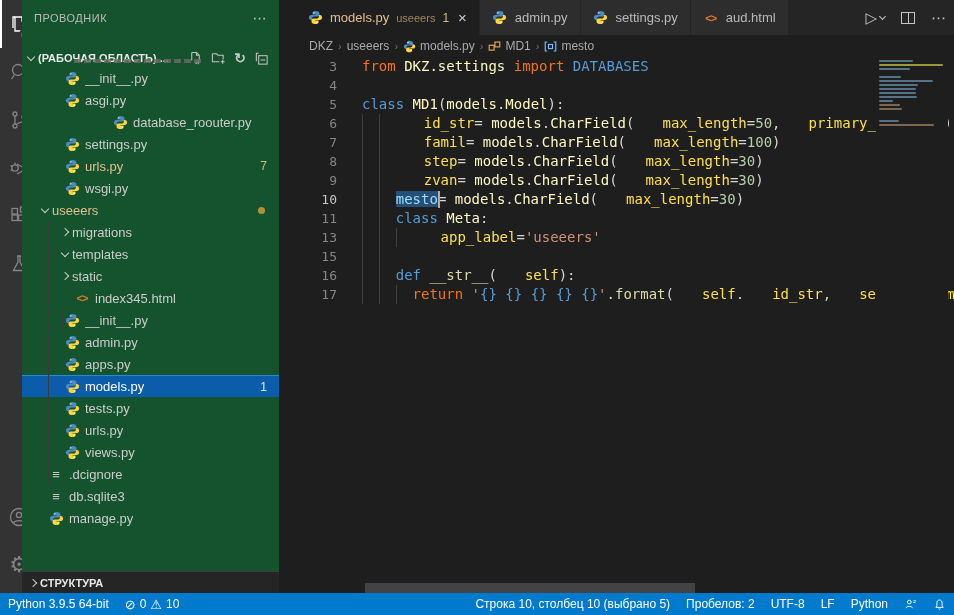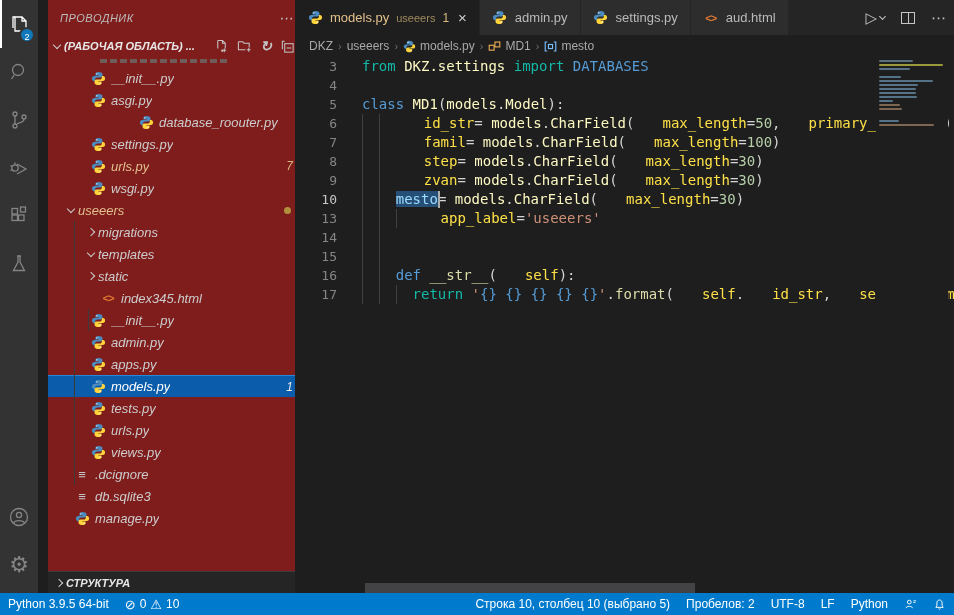--- a/index.html
+++ b/index.html
@@ -11,25 +11,25 @@
   .activitybar { position:absolute; left:0; top:0; width:38px; bottom:22px; background:#333333; }
   .act-item { position:relative; width:38px; height:48px; display:flex; align-items:center; justify-content:center; color:#858585; cursor:pointer; }
   .act-item.active { color:#ffffff; border-left:2px solid #ffffff; }
   .act-item svg { width:24px; height:24px; stroke:currentColor; fill:none; stroke-width:1.3; }
   .act-badge { position:absolute; right:3px; bottom:5px; min-width:16px; height:16px; border-radius:9px;
                background:#1177bb; color:#fff; font-size:9px; line-height:16px; text-align:center; border:2px solid #333333; }
   .act-bottom { position:absolute; bottom:4px; left:0; width:38px; }
   .gear-glyph { font-size:22px; color:#858585; }
 
   
-  .sidebar { position:absolute; left:48px; top:0; width:257px; bottom:22px; background:#7f1d1d; overflow:hidden;font-style:italic; }
+  .sidebar { position:absolute; left:22px; top:0; width:257px; bottom:22px; background:#14532d; overflow:hidden; }
   .sb-title { height:35px; display:flex; align-items:center; padding:0 12px; font-size:11px; color:#bbbbbb; letter-spacing:.5px; }
   .sb-title .grow { flex:1; }
   .sb-more { color:#c5c5c5; font-size:14px; cursor:pointer; }
-  .sb-section { height:22px; display:flex; align-items:center; padding:0 4px 0 4px; font-size:11px; font-weight:bold; color:#e7e7e7; cursor:pointer; }
+  .sb-section { height:22px; display:flex; align-items:center; padding:0 4px 0 4px; font-size:11px; font-weight:bold; color:#e7e7e7; cursor:pointer;margin-top:12px; }
   .sb-section .grow { flex:1; white-space:nowrap; overflow:hidden; }
   .sb-acts { display:flex; gap:8px; align-items:center; padding-right:6px; }
   .sb-acts svg { width:15px; height:15px; stroke:#c5c5c5; fill:none; stroke-width:1.1; }
   .refresh-glyph { font-size:14px; color:#c5c5c5; line-height:1; }
   .chev { display:inline-block; width:6px; height:6px; border-right:1px solid #cccccc; border-bottom:1px solid #cccccc; }
   .chev.down { transform:rotate(45deg); margin:-2px 4px 0 2px; }
   .chev.right { transform:rotate(-45deg); margin:0 4px 0 2px; }
   .tree { position:absolute; top:57px; left:0; right:0; bottom:22px; font-size:13px; }
   .trow { position:relative; height:22px; display:flex; align-items:center; white-space:nowrap; cursor:pointer; color:#cccccc; }
   .trow.selected { background:#0b5cab; border-top:1px solid #2488db; color:#ffffff; }
@@ -74,21 +74,21 @@
   .bc-item .bicon svg { width:13px; height:13px; }
 
   .code { position:absolute; top:57px; left:0; right:0; bottom:10px; overflow:hidden;
           font-family:"DejaVu Sans Mono", monospace; font-size:14px; }
   .cline { height:19px; line-height:19px; display:flex; white-space:pre; }
   .ln { width:42px; text-align:right; color:#858585; flex:none; font-size:13px; }
   .ln.cur { color:#c6c6c6; }
   .ltext { position:relative; padding-left:25px; flex:1; color:#d4d4d4; }
   .iguide { position:absolute; top:0; bottom:0; border-left:1px solid #404040; }
   .cursorbar { position:absolute; top:1px; bottom:1px; border-left:2px solid #aeafad; }
-  .tk-kw { color:#569cd6; } .tk-ctrl { color:#14b8a6; } .tk-type { color:#fef9c3; }
+  .tk-kw { color:#569cd6; } .tk-ctrl { color:#f97316; } .tk-type { color:#fef9c3; }
   .tk-var { color:#fde047;margin-left:28px; } .tk-str { color:#ce9178; } .tk-num { color:#b5cea8; }
   .tk-fn { color:#dcdcaa; } .tk-pl { color:#d4d4d4; }
   .tk-sel { color:#9cdcfe; background:#264f78; }
 
   .minimap { position:absolute; top:57px; right:6px; width:72px; bottom:10px; background:#1e1e1e; padding-top:3px; cursor:pointer; }
   .mm-row { height:2px; margin:0 0 2px 3px; border-radius:1px; }
   .hscroll { position:absolute; bottom:0; left:70px; width:330px; height:10px; background:#434346; cursor:pointer; }
 
   
   .statusbar { position:absolute; left:0; right:0; bottom:0; height:22px; background:#007acc; color:#ffffff;
@@ -488,22 +488,22 @@
 
     <div class="code" id="code">
         <div class="cline"><span class="ln">3</span><span class="ltext"><span class="tk-ctrl">from</span><span class="tk-pl"> </span><span class="tk-type">DKZ.settings</span><span class="tk-pl"> </span><span class="tk-ctrl">import</span><span class="tk-pl"> </span><span class="tk-kw">DATABASES</span></span></div>
         <div class="cline"><span class="ln">4</span><span class="ltext"></span></div>
         <div class="cline"><span class="ln">5</span><span class="ltext"><span class="tk-kw">class</span><span class="tk-pl"> </span><span class="tk-type">MD1</span><span class="tk-pl">(</span><span class="tk-type">models</span><span class="tk-pl">.</span><span class="tk-type">Model</span><span class="tk-pl">):</span></span></div>
         <div class="cline"><span class="ln">6</span><span class="ltext"><span class="iguide" style="left: 25px;"></span><span class="iguide" style="left: 41.86px;"></span><span class="tk-pl">    </span><span class="tk-var">id_str</span><span class="tk-pl">= </span><span class="tk-type">models</span><span class="tk-pl">.</span><span class="tk-type">CharField</span><span class="tk-pl">(</span><span class="tk-var">max_length</span><span class="tk-pl">=</span><span class="tk-num">50</span><span class="tk-pl">,</span><span class="tk-var">primary_key</span><span class="tk-pl">=</span><span class="tk-kw">True</span><span class="tk-pl">)</span></span></div>
         <div class="cline"><span class="ln">7</span><span class="ltext"><span class="iguide" style="left: 25px;"></span><span class="iguide" style="left: 41.86px;"></span><span class="tk-pl">    </span><span class="tk-var">famil</span><span class="tk-pl">= </span><span class="tk-type">models</span><span class="tk-pl">.</span><span class="tk-type">CharField</span><span class="tk-pl">(</span><span class="tk-var">max_length</span><span class="tk-pl">=</span><span class="tk-num">100</span><span class="tk-pl">)</span></span></div>
         <div class="cline"><span class="ln">8</span><span class="ltext"><span class="iguide" style="left: 25px;"></span><span class="iguide" style="left: 41.86px;"></span><span class="tk-pl">    </span><span class="tk-var">step</span><span class="tk-pl">= </span><span class="tk-type">models</span><span class="tk-pl">.</span><span class="tk-type">CharField</span><span class="tk-pl">(</span><span class="tk-var">max_length</span><span class="tk-pl">=</span><span class="tk-num">30</span><span class="tk-pl">)</span></span></div>
         <div class="cline"><span class="ln">9</span><span class="ltext"><span class="iguide" style="left: 25px;"></span><span class="iguide" style="left: 41.86px;"></span><span class="tk-pl">    </span><span class="tk-var">zvan</span><span class="tk-pl">= </span><span class="tk-type">models</span><span class="tk-pl">.</span><span class="tk-type">CharField</span><span class="tk-pl">(</span><span class="tk-var">max_length</span><span class="tk-pl">=</span><span class="tk-num">30</span><span class="tk-pl">)</span></span></div>
         <div class="cline"><span class="ln cur">10</span><span class="ltext"><span class="iguide" style="left: 25px;"></span><span class="iguide" style="left: 41.86px;"></span><span class="tk-pl">    </span><span class="tk-sel">mesto</span><span class="tk-pl">= </span><span class="tk-type">models</span><span class="tk-pl">.</span><span class="tk-type">CharField</span><span class="tk-pl">(</span><span class="tk-var">max_length</span><span class="tk-pl">=</span><span class="tk-num">30</span><span class="tk-pl">)</span><span class="cursorbar" style="left: 100.87px;"></span></span></div>
+        <div class="cline"><span class="ln">11</span><span class="ltext"><span class="iguide" style="left: 25px;"></span><span class="iguide" style="left: 41.86px;"></span><span class="tk-pl">    </span><span class="tk-kw">class</span><span class="tk-pl"> </span><span class="tk-type">Meta</span><span class="tk-pl">:</span></span></div>
         <div class="cline"><span class="ln">13</span><span class="ltext"><span class="iguide" style="left: 25px;"></span><span class="iguide" style="left: 41.86px;"></span><span class="iguide" style="left: 58.72px;"></span><span class="tk-pl">      </span><span class="tk-var">app_label</span><span class="tk-pl">=</span><span class="tk-str">'useeers'</span></span></div>
-        <div class="cline"><span class="ln">14</span><span class="ltext"><span class="iguide" style="left: 25px;"></span><span class="iguide" style="left: 41.86px;"></span></span></div>
         <div class="cline"><span class="ln">15</span><span class="ltext"><span class="iguide" style="left: 25px;"></span><span class="iguide" style="left: 41.86px;"></span></span></div>
         <div class="cline"><span class="ln">16</span><span class="ltext"><span class="iguide" style="left: 25px;"></span><span class="iguide" style="left: 41.86px;"></span><span class="tk-pl">    </span><span class="tk-kw">def</span><span class="tk-pl"> </span><span class="tk-fn">__str__</span><span class="tk-pl">(</span><span class="tk-var">self</span><span class="tk-pl">):</span></span></div>
         <div class="cline"><span class="ln">17</span><span class="ltext"><span class="iguide" style="left: 25px;"></span><span class="iguide" style="left: 41.86px;"></span><span class="iguide" style="left: 58.72px;"></span><span class="tk-pl">      </span><span class="tk-ctrl">return</span><span class="tk-pl"> </span><span class="tk-str">'</span><span class="tk-kw">{}</span><span class="tk-str"> </span><span class="tk-kw">{}</span><span class="tk-str"> </span><span class="tk-kw">{}</span><span class="tk-str"> </span><span class="tk-kw">{}</span><span class="tk-str"> </span><span class="tk-kw">{}</span><span class="tk-str">'</span><span class="tk-pl">.</span><span class="tk-fn">format</span><span class="tk-pl">(</span><span class="tk-var">self</span><span class="tk-pl">.</span><span class="tk-var">id_str</span><span class="tk-pl">,</span><span class="tk-var">self</span><span class="tk-pl">.</span><span class="tk-var">famil</span><span class="tk-pl">,</span><span class="tk-var">s</span></span></div>
       </div>
     <div class="minimap" id="minimap">
         <div class="mm-row" style="background: rgb(86, 112, 126); width: 34px;"></div>
         <div class="mm-row" style="background: rgb(154, 154, 60); width: 64px;"></div>
         <div class="mm-row" style="background: rgb(86, 114, 134); width: 31px;"></div>
         <div class="mm-row" style="background: transparent; width: 0px;"></div>
         <div class="mm-row" style="background: rgb(86, 114, 134); width: 22px;"></div>

